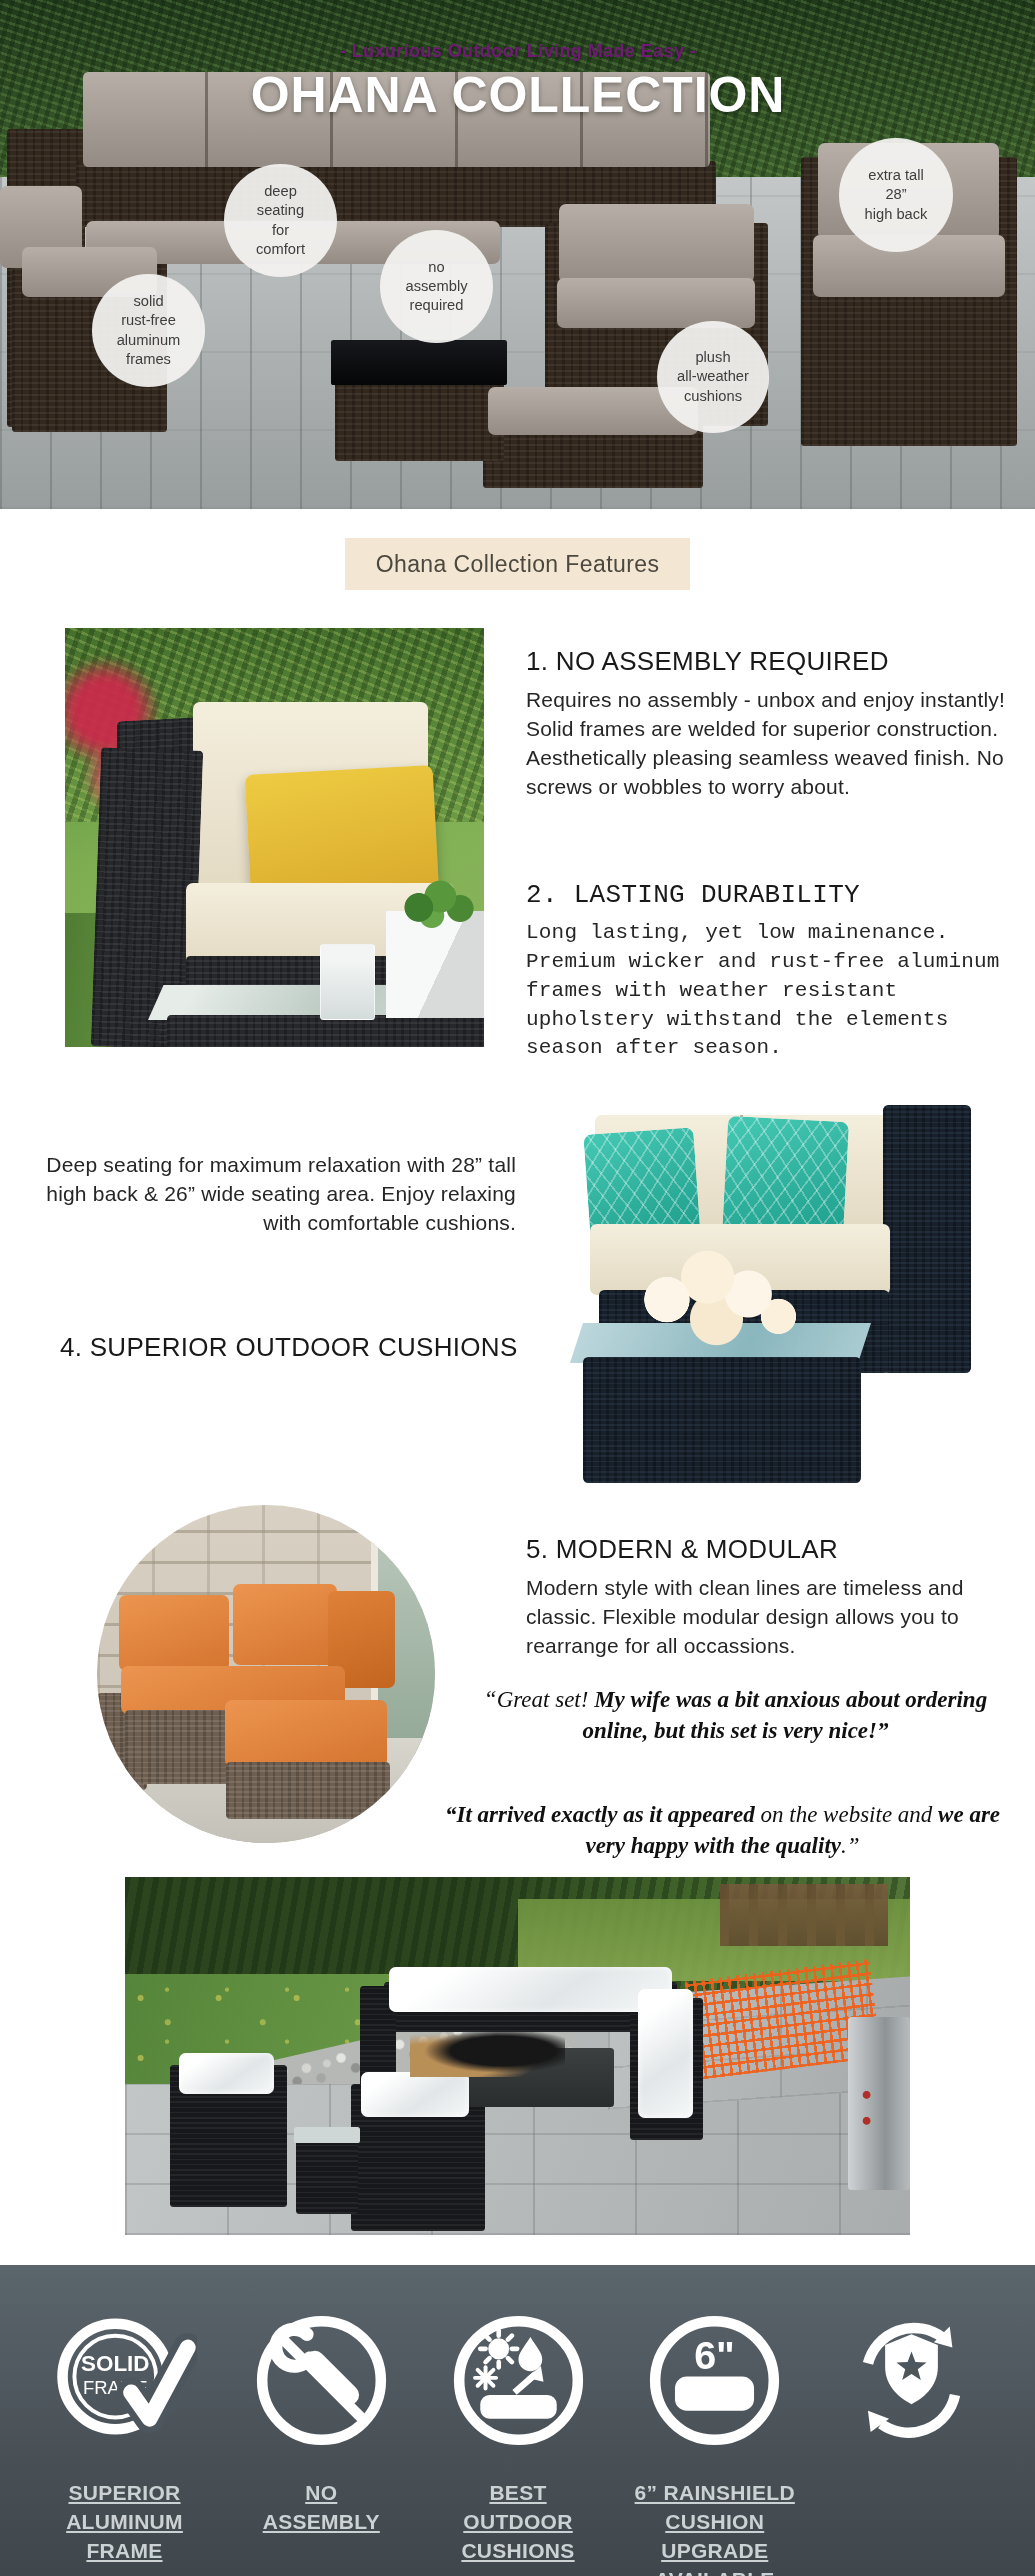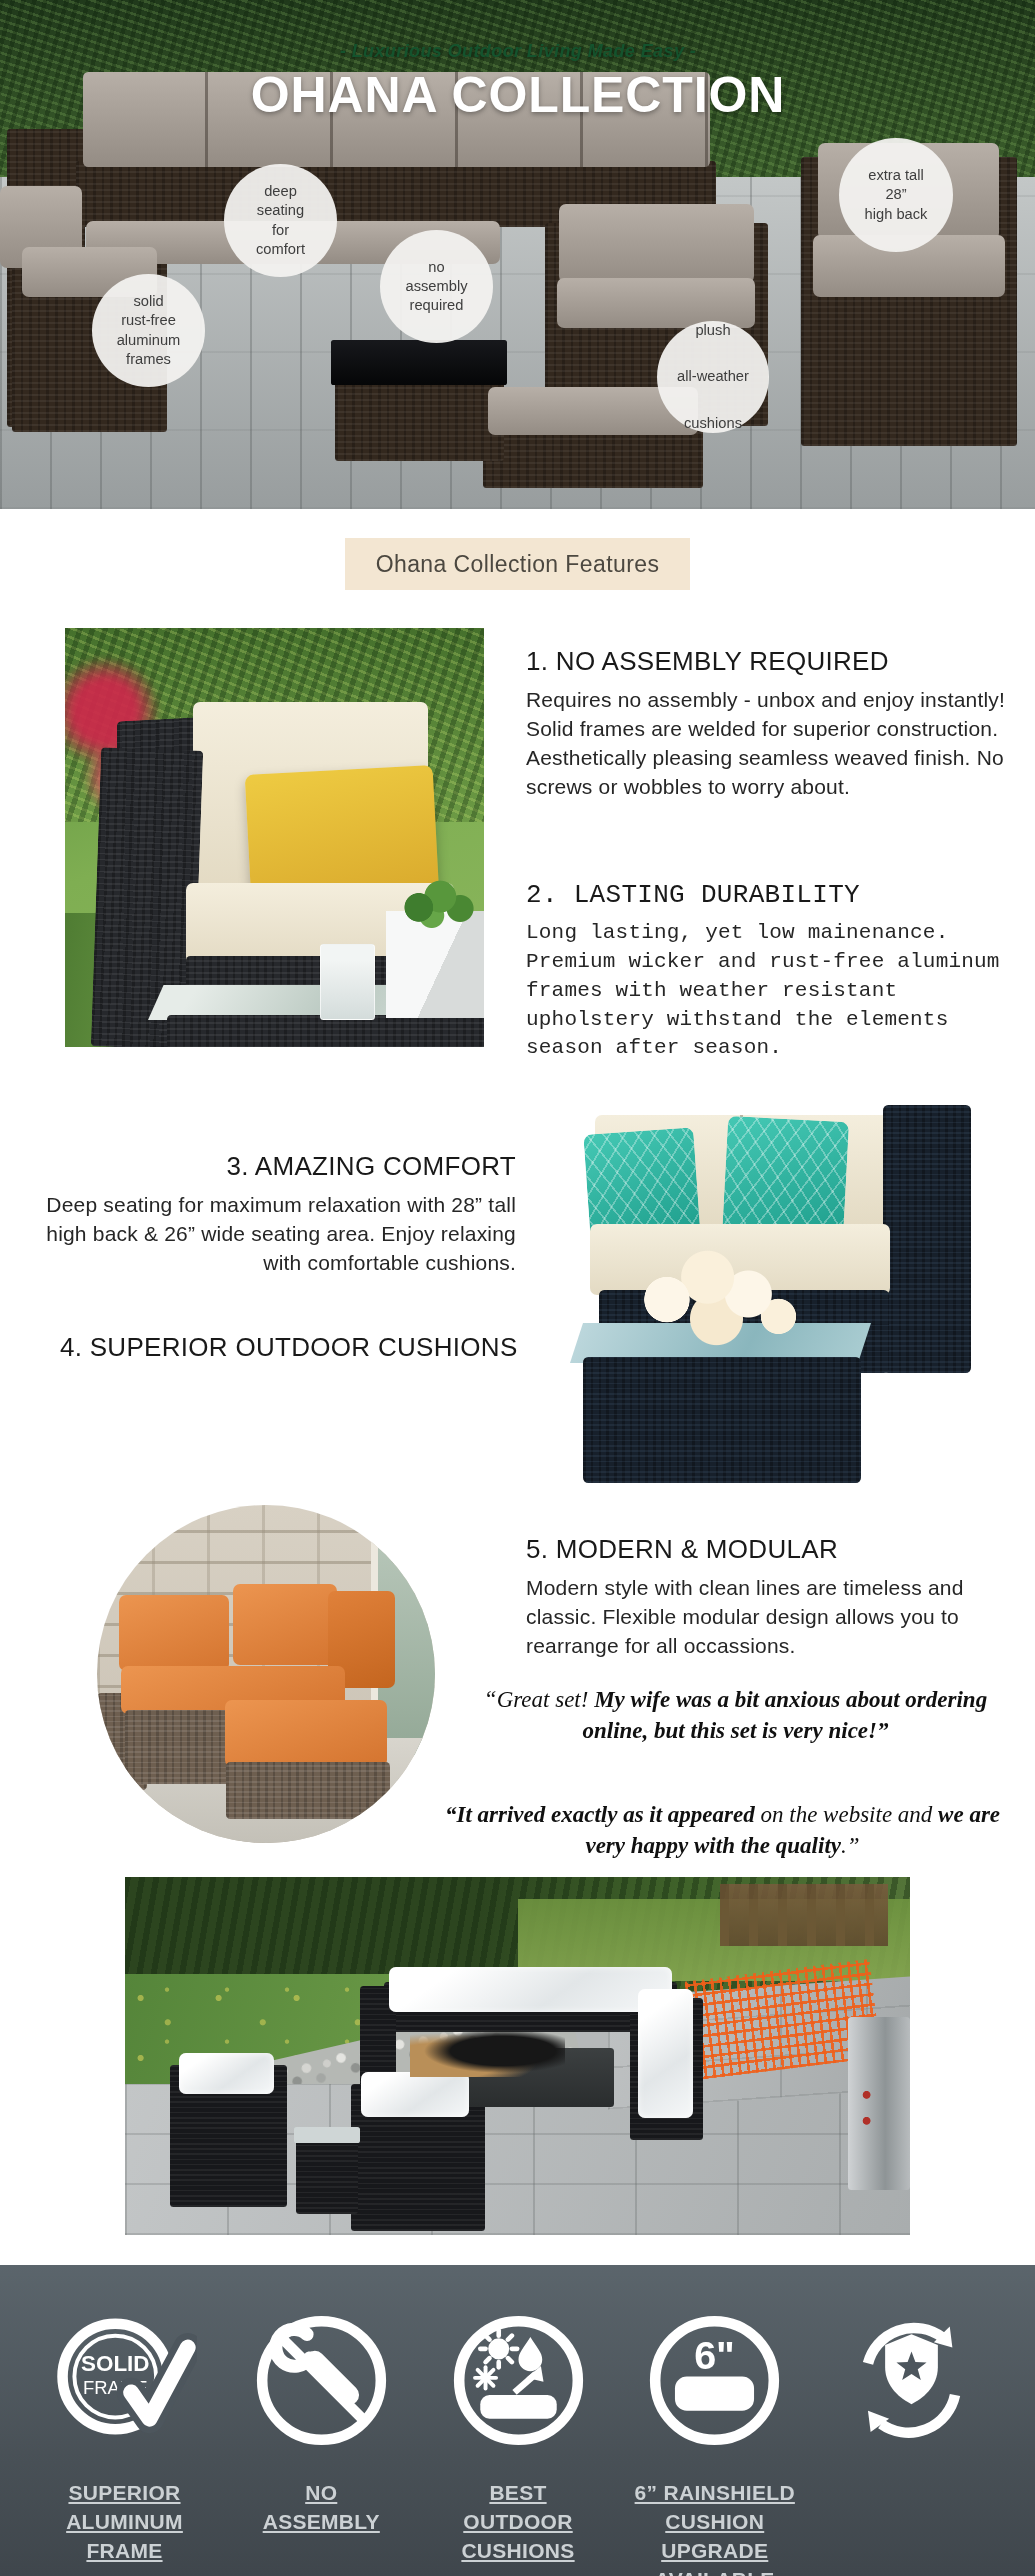--- a/index.html
+++ b/index.html
@@ -43,35 +43,35 @@
   #h-far-chair { left:801px; top:157px; width:216px; height:289px; }
   #h-far-chair-back { left:818px; top:143px; width:181px; height:97px; }
   #h-far-chair-seat { left:813px; top:235px; width:192px; height:62px; }
   #h-ottoman { left:483px; top:395px; width:220px; height:93px; }
   #h-ottoman-cushion { left:488px; top:387px; width:210px; height:48px; }
   #h-table { left:335px; top:347px; width:169px; height:114px; }
   #h-table-top { position:absolute; left:331px; top:340px; width:176px; height:45px;
     background:linear-gradient(#17181c, #050607); border-radius:2.6px; z-index:2; }
 
   #hero-tagline { position:absolute; left:0; top:41px; width:1036px; text-align:center;
-    color:#14532d; font-size:18px; font-weight:bold; letter-spacing:0.4px; z-index:6;
-    text-shadow:0 0.9px 3.5px rgba(0,0,0,.45);font-style:italic; }
+    color:#701a75; font-size:18px; font-weight:bold; letter-spacing:0.4px; z-index:6;
+    text-shadow:0 0.9px 3.5px rgba(0,0,0,.45); }
   #hero-title { position:absolute; left:0; top:66px; width:1036px; text-align:center;
     color:#ffffff; font-size:50px; font-weight:bold; letter-spacing:0.9px; z-index:6;
     text-shadow:0 1.7px 5.2px rgba(0,0,0,.35); }
 
   .badge { position:absolute; border-radius:50%; background:rgba(243,242,240,.94);
     color:#3e3e3e; display:flex; flex-direction:column; align-items:center; justify-content:center;
     text-align:center; font-size:14.7px; line-height:1.3; z-index:5; }
   .badge span { display:block; }
   #badge-deep { left:224px; top:164px; width:113px; height:113px; }
   #badge-extra { left:839px; top:138px; width:114px; height:114px; }
   #badge-noassembly { left:380px; top:230px; width:113px; height:113px; }
   #badge-solid { left:92px; top:274px; width:113px; height:113px; }
-  #badge-plush { left:657px; top:321px; width:112px; height:112px;justify-content:space-between; }
+  #badge-plush { left:657px; top:321px; width:112px; height:112px; }
 
   
   #features-banner { position:absolute; left:345px; top:538px; width:345px; height:52px;
     background:#f3e6d2; display:flex; align-items:center; justify-content:center;
     font-size:23px; color:#4c4840; letter-spacing:0.4px; }
 
   
   .feat { position:absolute; }
   .feat-heading { font-size:26px; font-weight:400; color:#191919; letter-spacing:0.3px; margin-bottom:8.6px; }
   .feat-body { font-size:21px; line-height:1.38; color:#262626; letter-spacing:0.2px; }
@@ -368,21 +368,20 @@
   <div id="p2-teal2" class="teal-pillow"></div>
   <div id="p2-arm" class="wicker-navy"></div>
   <div id="p2-seat" class="cream-cushion"></div>
   <div id="p2-base" class="wicker-navy"></div>
   <div id="p2-glass"></div>
   <div id="p2-table-body" class="wicker-navy"></div>
   <div id="p2-coral"></div>
 </div>
 
 <div id="feat3" class="feat">
-  <div class="feat-heading">3. AMAZING COMFORT</div>
   <div class="feat-body">Deep seating for maximum relaxation with 28” tall high back &amp; 26” wide seating area. Enjoy relaxing with comfortable cushions.</div>
 </div>
 <div id="feat4" class="feat">
   <div class="feat-heading">4. SUPERIOR OUTDOOR CUSHIONS</div>
 </div>
 
 <div id="photo3">
   <div id="p3-window"></div>
   <div id="p3-floor"></div>
   <div id="p3-sidetable" class="wicker-brown"></div>

